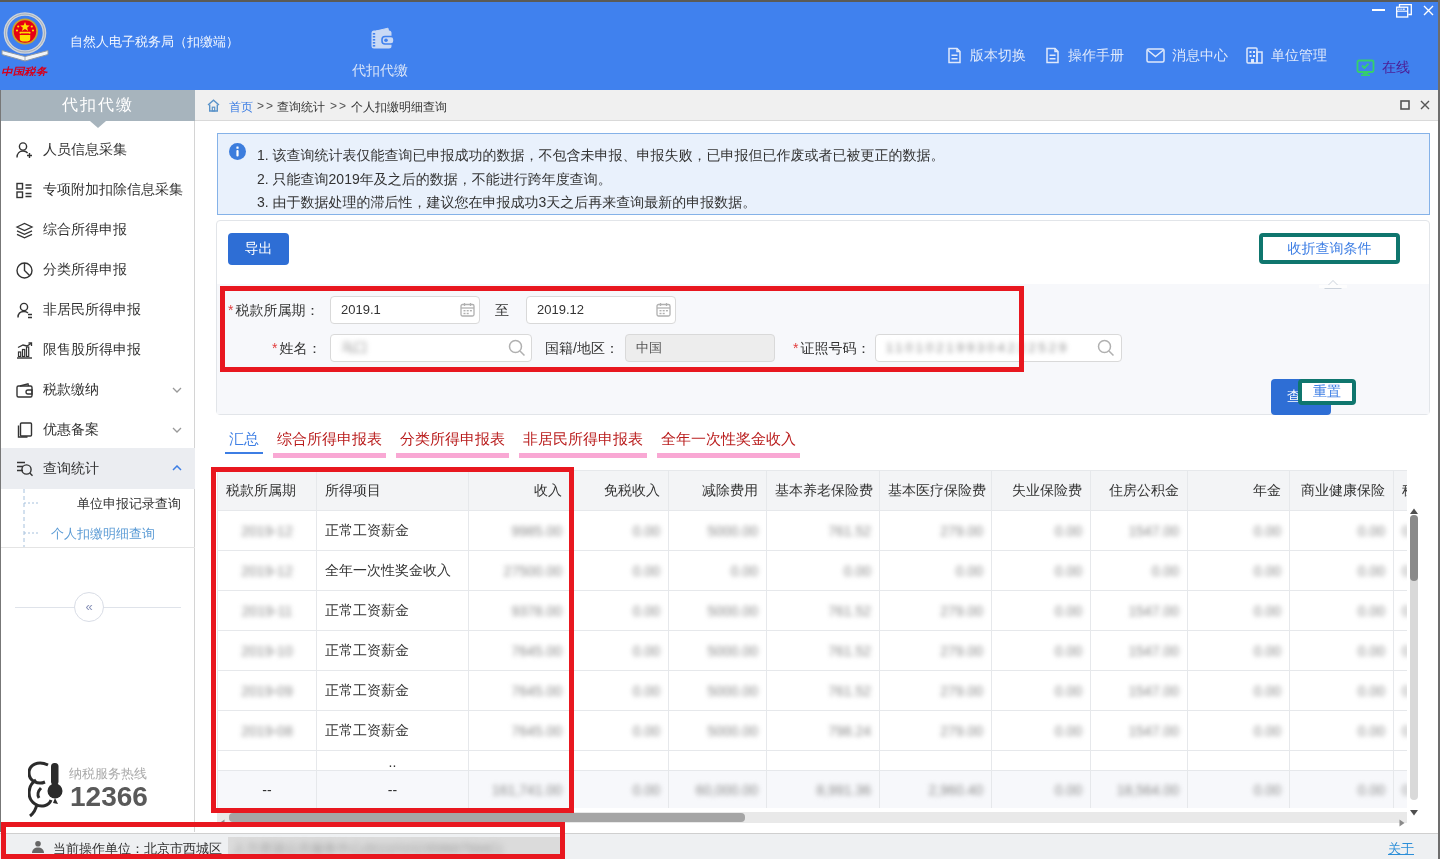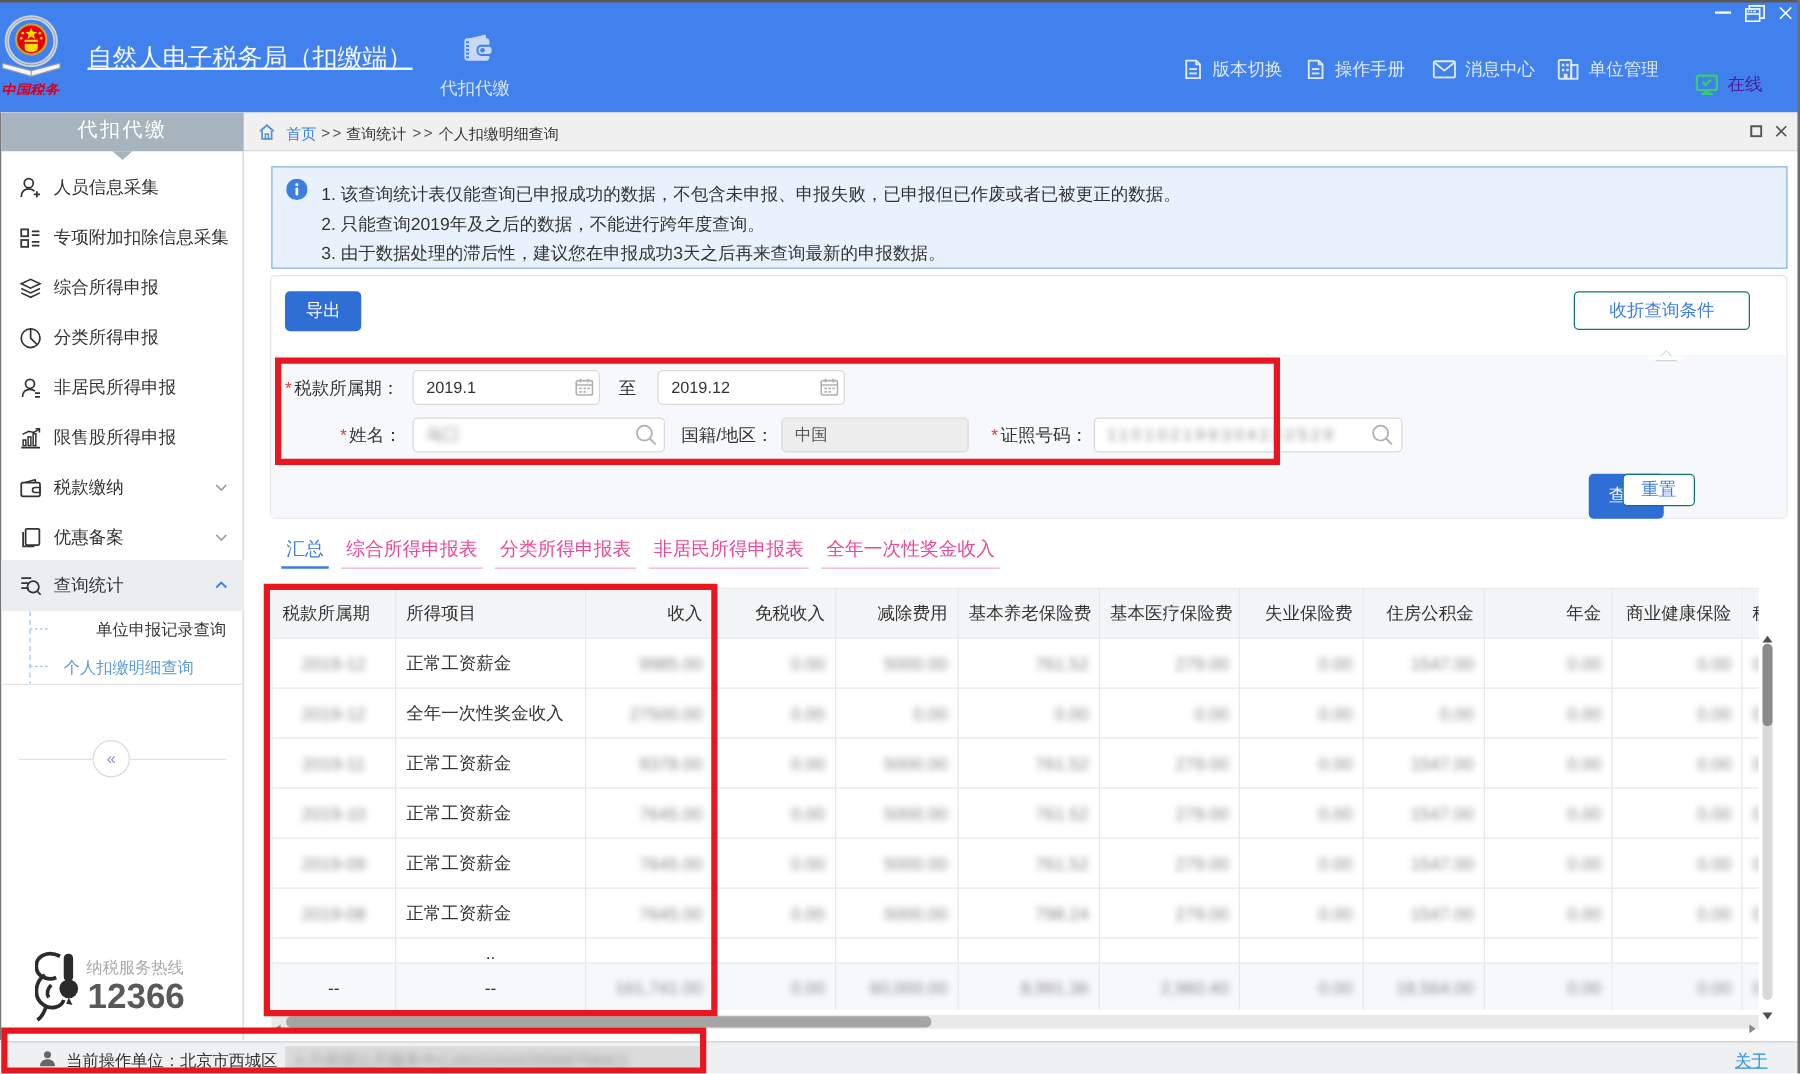--- a/index.html
+++ b/index.html
@@ -3,21 +3,21 @@
 <meta charset="utf-8">
 <style>
   * { margin:0; padding:0; box-sizing:border-box; }
   html,body { width:1440px; height:859px; overflow:hidden; }
   body { font-family:"Liberation Sans",sans-serif; font-size:14px; color:#333; background:#fff; }
   #page { position:relative; width:1440px; height:859px; overflow:hidden; background:#fff; }
   .abs { position:absolute; }
 
   
   #header { position:absolute; left:0; top:0; width:1440px; height:90px; background:#4081ee; border-top:2px solid #5a5a56; }
-  #title { position:absolute; left:70px; top:33px; font-size:20px; color:#f4f8fe;text-decoration:underline; }
+  #title { position:absolute; left:70px; top:33px; font-size:13px; color:#f4f8fe; }
   .hmenu { position:absolute; top:47px; height:17px; display:flex; align-items:center; color:#dfe9fb; font-size:14px; }
   .hmenu svg { margin-right:7px; }
   #tabwallet { position:absolute; left:368px; top:25px; }
   #tabwallettxt { position:absolute; left:352px; top:62px; color:#d8e4f8; font-size:14px; }
 
   
   #sidebar { position:absolute; left:0; top:90px; width:195px; height:742px; background:#fff; border-right:1px solid #d4d4d4; border-left:1px solid #777; }
   #sidehead { position:absolute; left:0; top:0; width:194px; height:31px; background:#a7b4bd; color:#fff; font-size:16px; text-align:center; line-height:30px; letter-spacing:2px; }
   #sidehead:after { content:""; position:absolute; left:89px; top:31px; border:8px solid transparent; border-top:7px solid #a7b4bd; }
   .mitem { position:absolute; left:0; width:194px; height:40px; display:flex; align-items:center; }
@@ -27,30 +27,30 @@
 
   
   #crumb { position:absolute; left:195px; top:90px; width:1245px; height:31px; background:#f0f0f0; border-bottom:1px solid #d9d9d9; }
 
   
   #infobox { position:absolute; left:217px; top:133px; width:1213px; height:82px; background:#e9f1fc; border:1px solid #85b2e8; }
   .infoline { position:absolute; left:39px; font-size:14px; color:#333; }
   #formpanel { position:absolute; left:216px; top:220px; width:1214px; height:195px; background:#fff; border:1px solid #e2e5e9; border-radius:4px; }
   #formgrey { position:absolute; left:217px; top:284px; width:1212px; height:130px; background:#f7f8fb; }
   .btn-blue { background:#2e6ed5; color:#fff; border:none; border-radius:4px; font-size:14px; font-family:"Liberation Sans",sans-serif; }
-  .btn-line { background:#fff; color:#3d7ee4; border:1px solid #0f766e; border-radius:4px; font-size:14px; font-family:"Liberation Sans",sans-serif; }
+  .btn-line { background:#fff; color:#3d7ee4; border:4px solid #0f766e; border-radius:4px; font-size:14px; font-family:"Liberation Sans",sans-serif; }
   .inp { position:absolute; background:#fff; border:1px solid #d9d9d9; border-radius:4px; height:28px; font-size:13px; color:#333; line-height:26px; padding-left:10px; }
   .lbl { position:absolute; font-size:14px; color:#333; }
   .star { color:#e23c3c; margin-right:2px; }
   .blur { filter:blur(2.6px); color:#8a8a8a; }
   .blur2 { filter:blur(3px); color:#999; }
 
   
   #tabs { position:absolute; left:225px; top:431px; height:30px; }
-  .tab { display:inline-block; padding:0 4px 6px 4px; margin-right:10px; font-size:15px; line-height:16px; color:#ec4899; border-bottom:1px solid #f9a8d4; }
+  .tab { display:inline-block; padding:0 4px 6px 4px; margin-right:10px; font-size:15px; line-height:16px; color:#b91c1c; border-bottom:5px solid #f9a8d4; }
   .tab.active { color:#3d7ee4; border-bottom:2px solid #3d7ee4; padding-bottom:5px; }
 
   
   #tablewrap { position:absolute; left:217px; top:470px; width:1190px; height:338px; overflow:hidden; }
   table { border-collapse:collapse; table-layout:fixed; }
   td,th { border:1px solid #e6e8eb; font-size:14px; font-weight:normal; color:#333; padding:0 8px; overflow:hidden; white-space:nowrap; }
   thead th { background:#f3f4f6; height:40px; }
   tbody td { height:40px; background:#fff; }
   .tr-part td { height:20px; }
   .tr-sum td { height:38px; background:#f7f8fb; }

